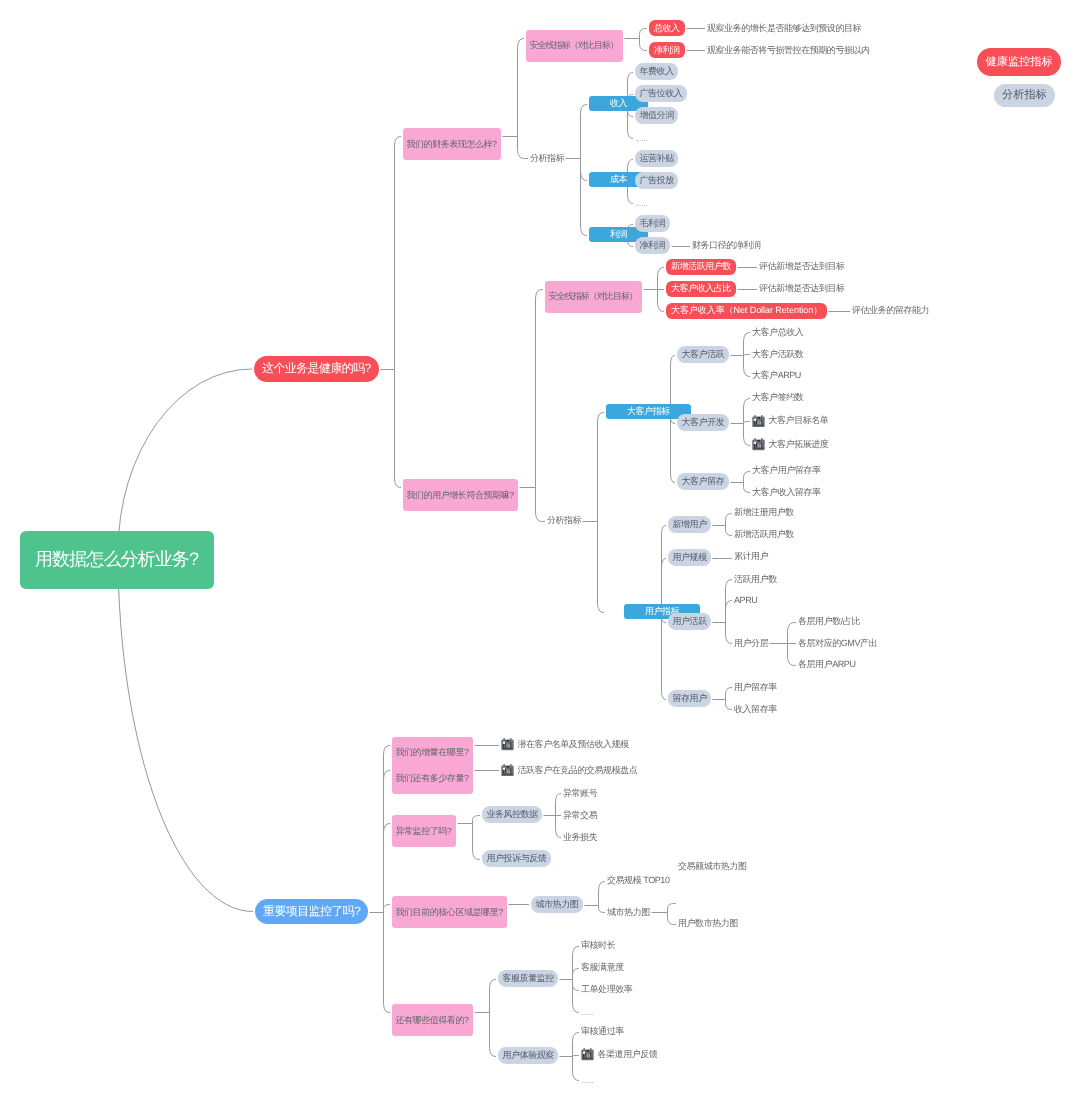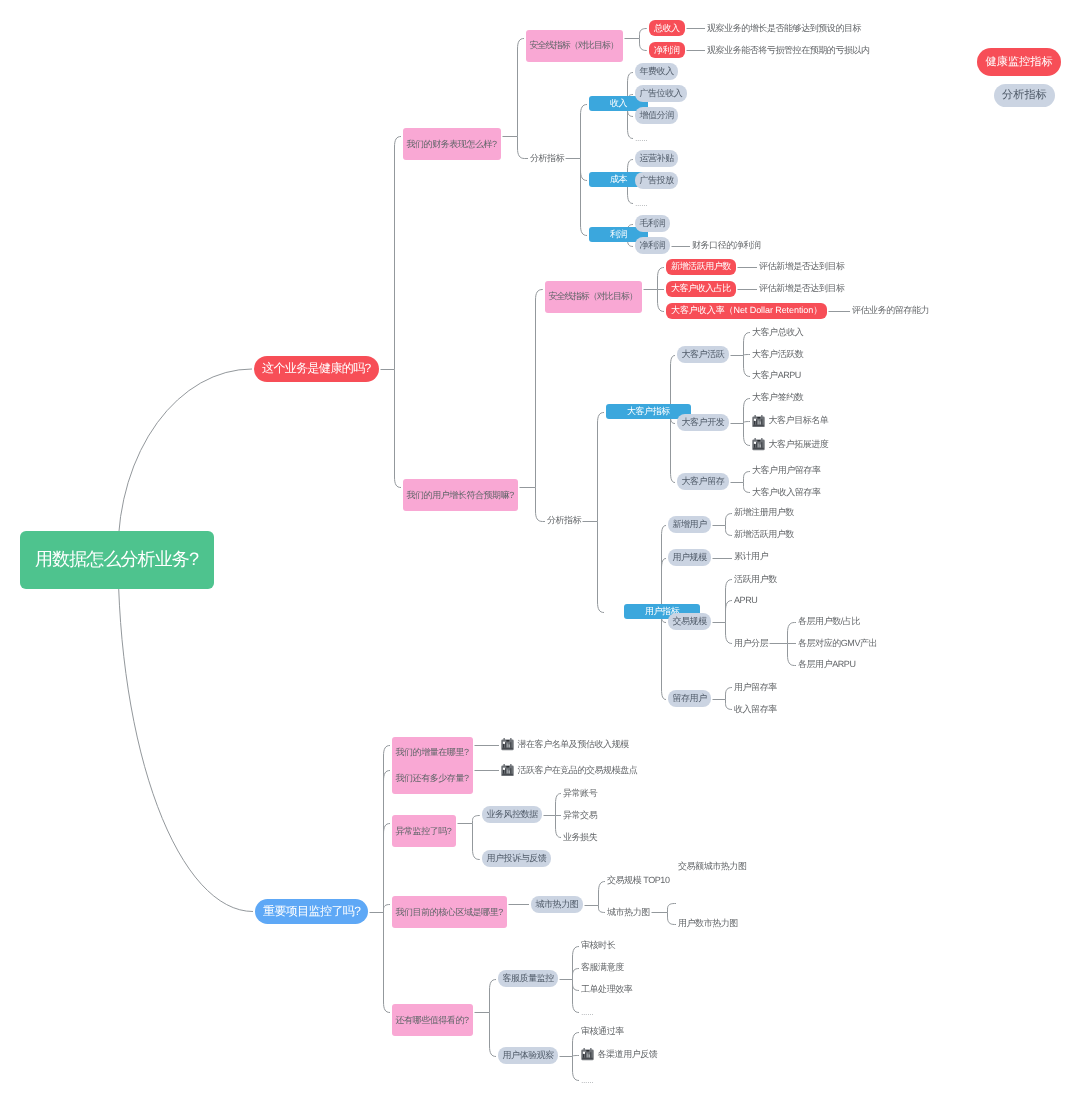--- a/index.html
+++ b/index.html
@@ -310,21 +310,21 @@
       <div class="node n-plain" id="nd-n8" style="left: 752px; top: 485.2px;">
         <span>大客户收入留存率</span>
       </div>
       <div class="node n-pill" id="nd-o1" style="left: 668px; top: 515.5px;">
         <span>新增用户</span>
       </div>
       <div class="node n-pill" id="nd-o2" style="left: 668px; top: 548.5px;">
         <span>用户规模</span>
       </div>
       <div class="node n-pill" id="nd-o3" style="left: 668px; top: 612.5px;">
-        <span>交易规模</span>
+        <span>用户活跃</span>
       </div>
       <div class="node n-pill" id="nd-o4" style="left: 668px; top: 689.5px;">
         <span>留存用户</span>
       </div>
       <div class="node n-plain" id="nd-p1" style="left: 734px; top: 505.5px;">
         <span>新增注册用户数</span>
       </div>
       <div class="node n-plain" id="nd-p2" style="left: 734px; top: 527.5px;">
         <span>新增活跃用户数</span>
       </div>

